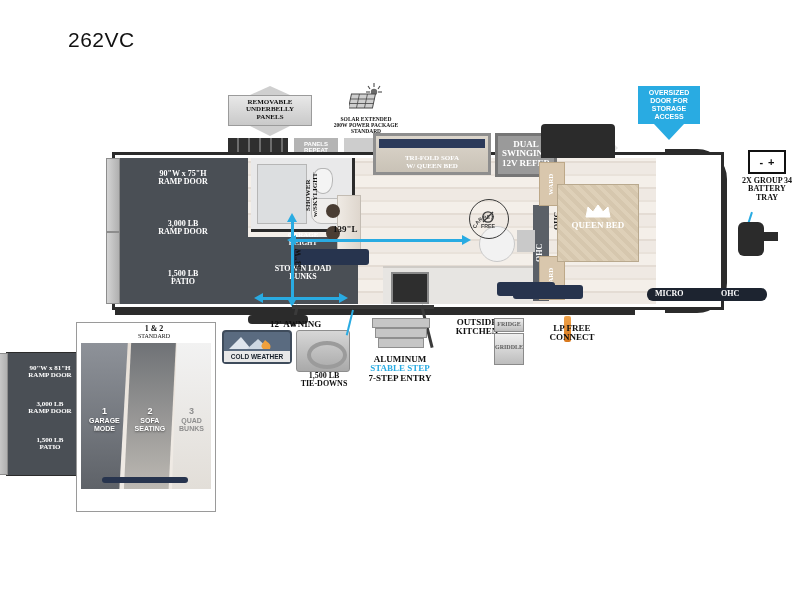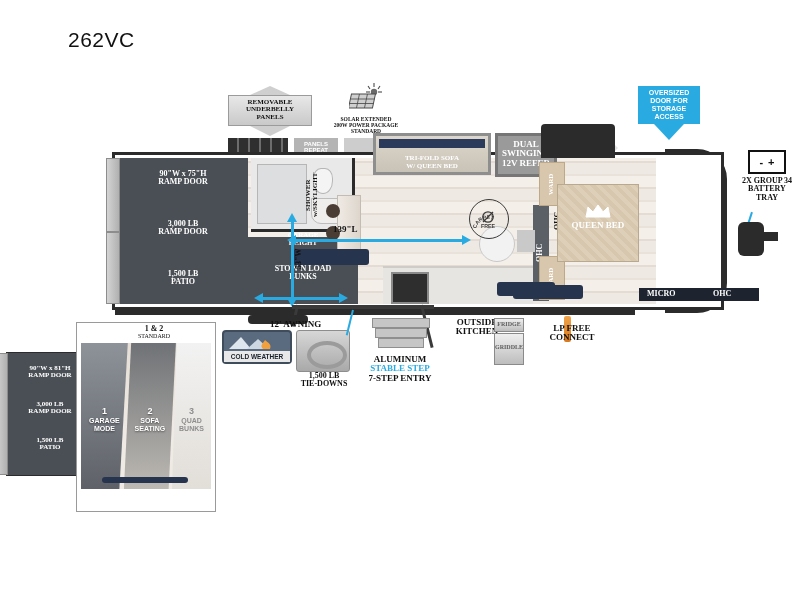--- a/index.html
+++ b/index.html
@@ -78,21 +78,21 @@
      background:linear-gradient(#dcd6cc,#c9c2b6);border:3px solid #8e8e8e;box-sizing:border-box;}
   .sofa .cush{position:absolute;left:3px;top:3px;right:3px;height:9px;background:#2b3a5a;}
   .refer{position:absolute;left:380px;top:-22px;width:62px;height:44px;
      background:#9a9a9a;border:3px solid #767676;box-sizing:border-box;}
 
   .kitchen{position:absolute;left:268px;bottom:3px;width:150px;height:36px;background:#e7e5e2;border-top:2px solid #cfcbc6;}
   .stove{position:absolute;left:8px;top:4px;width:34px;height:28px;background:#2e2e2e;border:2px solid #8a8a8a;}
   .sinkc{position:absolute;left:96px;top:-42px;width:34px;height:34px;border-radius:50%;background:#f2f2f2;border:1px solid #c9c9c9;}
   .ohcwall{position:absolute;left:150px;bottom:3px;width:16px;height:96px;background:#5b6067;}
   .ohcwall2{position:absolute;left:134px;bottom:52px;width:18px;height:22px;background:#c9c9c9;}
-  .microband{position:absolute;left:256px;bottom:3px;width:120px;height:13px;background:#1d2430;}
+  .microband{position:absolute;left:264px;bottom:3px;width:120px;height:13px;background:#1d2430;border-radius:6px;}
 
   .island{position:absolute;left:222px;bottom:48px;width:22px;height:62px;
      background:linear-gradient(90deg,#efeae4,#ded6cd);border:1px solid #c3bcb3;}
   .ibowl{position:absolute;left:-12px;width:14px;height:14px;border-radius:50%;background:#4a3d33;}
 
   .bedroom{position:absolute;right:68px;top:3px;width:110px;bottom:3px;}
   .bed{position:absolute;left:14px;top:26px;width:80px;height:76px;
      background:repeating-linear-gradient(45deg,#ded0b8 0 4px,#d6c7ae 4px 8px);border:1px solid #b9a98e;}
   .ward{position:absolute;width:24px;height:42px;background:#d9c7ad;border:1px solid #bda888;}
   .ohcbed{position:absolute;left:30px;top:34px;width:52px;height:56px;background:#efe9de;border:1px solid #cfc6b7;}

